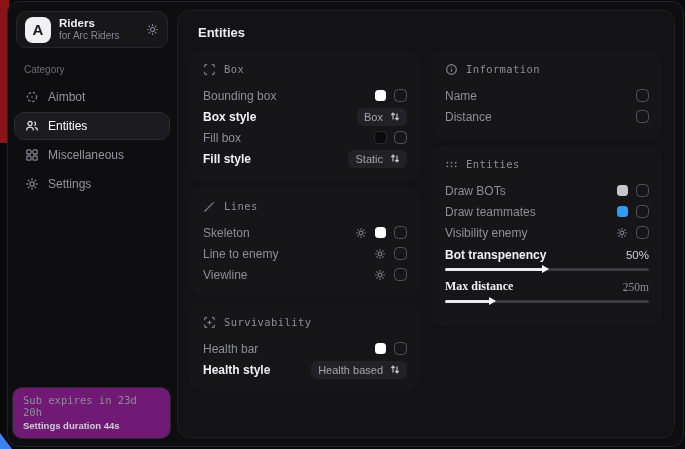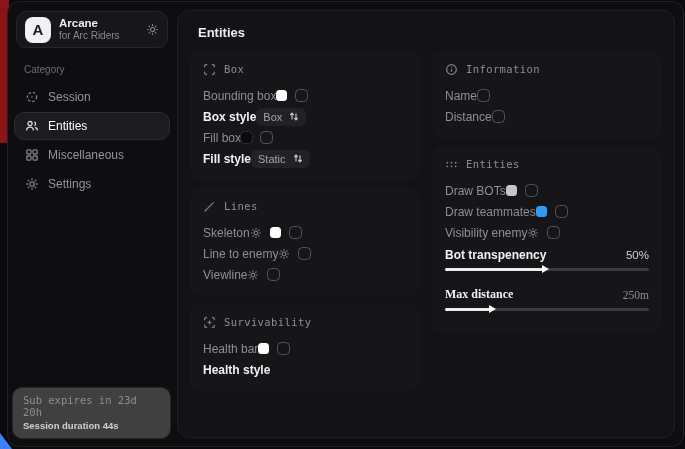--- a/index.html
+++ b/index.html
@@ -51,21 +51,21 @@
     color:#94949c; font-size:12px; border:1px solid transparent;
     cursor:default;
   }
   .nav-item .nav-icon { display:flex; color:#80808a; }
   .nav-item.active { background:#1c1c20; border-color:#2c2c31; color:#ffffff; }
   .nav-item.active .nav-icon { color:#d8d8de; }
 
   .sidebar-footer {
     position:absolute; left:4px; right:5px; bottom:7px;
     border:1px solid #26262b; border-radius:10px;
-    padding:6px 10px 7px 10px; background:#404040;
+    padding:6px 10px 7px 10px; background:#701a75;
   }
   .footer-line1 { font-size:10.5px; color:#8e8e96; letter-spacing:0; }
   .footer-line2 { font-size:9.5px; color:#cfcfd6; font-weight:700; margin-top:2px; }
 
   
   .main {
     flex:1; margin:8px 8px 8px 1px;
     background:#131316; border:1px solid #202024; border-radius:12px;
     position:relative; overflow:hidden;
   }
@@ -73,37 +73,37 @@
   .main-title { font-size:13px; font-weight:700; color:#ededf0; }
 
   .columns { position:absolute; left:12px; right:12px; top:40px; display:flex; gap:12px; }
   .col { flex:1; display:flex; flex-direction:column; gap:8px; }
 
   .panel { background:#161619; border-radius:10px; padding:10px 13px 11px 13px; }
   .panel-header { display:flex; align-items:center; gap:8px; margin-bottom:8px; height:16px; }
   .panel-title { font-size:10.5px; color:#8d8d95; letter-spacing:0.4px; }
   .panel-icon { display:flex; color:#81818a; }
 
-  .row { display:flex; align-items:center; height:21px; }
+  .row { display:flex; align-items:center; justify-content:space-between; height:21px; }
   .row-label { font-size:12px; color:#8e8e96; }
   .row-label.bright { color:#f2f2f5; font-weight:700; }
   .controls { display:flex; align-items:center; gap:8px; }
 
   .swatch { width:11px; height:11px; border-radius:3.5px; }
   .checkbox { width:13px; height:13px; border:1.5px solid #53535a; border-radius:4.5px; background:transparent; }
   .gear-mini { display:flex; color:#7d7d86; }
 
   .dropdown {
     display:inline-flex; align-items:center; gap:7px;
     background:#222226; border-radius:6px; padding:2px 7px; height:18px;
     font-size:11px; color:#a4a4ac;
   }
   .dropdown .arrows { display:flex; color:#c2c2c8; }
 
-  .slider-group { margin-top:2px; margin-bottom:14px; }
+  .slider-group { margin-top:2px; margin-bottom:6px; }
   .slider-head { display:flex; justify-content:space-between; align-items:center; height:19px; }
   .slider-value { font-size:11.5px; color:#cfcfd5; }
   .slider-value.dim { color:#8e8e96; }
   .slider-track { position:relative; height:3px; background:#3a3a40; border-radius:2px; margin-top:4px; }
   .slider-fill { position:absolute; left:0; top:0; height:3px; background:#ececef; border-radius:2px; }
   .slider-thumb {
     position:absolute; top:-3px; right:-6px; width:0; height:0;
     border-top:4.5px solid transparent; border-bottom:4.5px solid transparent;
     border-left:7px solid #ffffff;
   }
@@ -115,42 +115,42 @@
 <div class="bg-red-strip"></div>
 <div class="bg-cursor"></div>
 
 <div class="window">
 
   <div class="sidebar">
 
     <div class="logo-card">
       <div class="logo-badge">A</div>
       <div class="logo-text">
-        <div class="logo-title">Arcane</div>
+        <div class="logo-title">Riders</div>
         <div class="logo-sub">for Arc Riders</div>
       </div>
       <span class="logo-gear">
         <svg width="13" height="13" viewBox="0 0 14 14" fill="none" stroke="currentColor" stroke-width="1.3">
           <circle cx="7" cy="7" r="2.2"></circle>
           <path d="M7 1.2v2M7 10.8v2M1.2 7h2M10.8 7h2M2.9 2.9l1.4 1.4M9.7 9.7l1.4 1.4M11.1 2.9L9.7 4.3M4.3 9.7l-1.4 1.4"></path>
         </svg>
       </span>
     </div>
 
     <div class="category-label">Category</div>
 
     <div class="nav">
       <div class="nav-item">
         <span class="nav-icon">
           <svg width="14" height="14" viewBox="0 0 14 14" fill="none" stroke="currentColor" stroke-width="1.3">
             <circle cx="7" cy="7" r="4.6" stroke-dasharray="2.4 2"></circle>
               <circle cx="7" cy="7" r="0.8" fill="currentColor" stroke="none"></circle>
           </svg>
         </span>
-        <span>Session</span>
+        <span>Aimbot</span>
       </div>
       <div class="nav-item active">
         <span class="nav-icon">
           <svg width="14" height="14" viewBox="0 0 14 14" fill="none" stroke="currentColor" stroke-width="1.3">
             <circle cx="5" cy="4.6" r="2.1"></circle>
               <path d="M1.6 11.6c0-2 1.5-3.4 3.4-3.4s3.4 1.4 3.4 3.4"></path>
             <path d="M9.4 2.8a2.1 2.1 0 010 3.8M10 8.4c1.5.4 2.4 1.6 2.4 3.2"></path>
           </svg>
         </span>
         <span>Entities</span>
@@ -172,21 +172,21 @@
             <circle cx="7" cy="7" r="2.2"></circle>
             <path d="M7 1.2v2M7 10.8v2M1.2 7h2M10.8 7h2M2.9 2.9l1.4 1.4M9.7 9.7l1.4 1.4M11.1 2.9L9.7 4.3M4.3 9.7l-1.4 1.4"></path>
           </svg>
         </span>
         <span>Settings</span>
       </div>
     </div>
 
     <div class="sidebar-footer">
       <div class="footer-line1 mono">Sub expires in 23d 20h</div>
-      <div class="footer-line2">Session duration 44s</div>
+      <div class="footer-line2">Settings duration 44s</div>
     </div>
   </div>
 
   <div class="main">
     <div class="main-header">
       <div class="main-title">Entities</div>
     </div>
 
     <div class="columns">
 
@@ -299,20 +299,28 @@
           </div>
           <div class="row">
             <span class="row-label">Health bar</span>
             <span class="controls">
               <span class="swatch" style="background: rgb(255, 255, 255);"></span>
               <span class="checkbox"></span>
             </span>
           </div>
           <div class="row">
             <span class="row-label bright">Health style</span>
+            <span class="dropdown">
+              <span>Health based</span>
+              <span class="arrows">
+                <svg width="10" height="11" viewBox="0 0 10 11" fill="none" stroke="currentColor" stroke-width="1.2">
+                  <path d="M3 8.5V2.3M1.3 4L3 2.2 4.7 4M7 2.5v6.2M5.3 7L7 8.8 8.7 7"></path>
+                </svg>
+              </span>
+            </span>
           </div>
         </div>
       </div>
 
       <div class="col">
 
         <div class="panel">
           <div class="panel-header">
             <span class="panel-icon">
               <svg width="13" height="13" viewBox="0 0 14 14" fill="none" stroke="currentColor" stroke-width="1.3">

